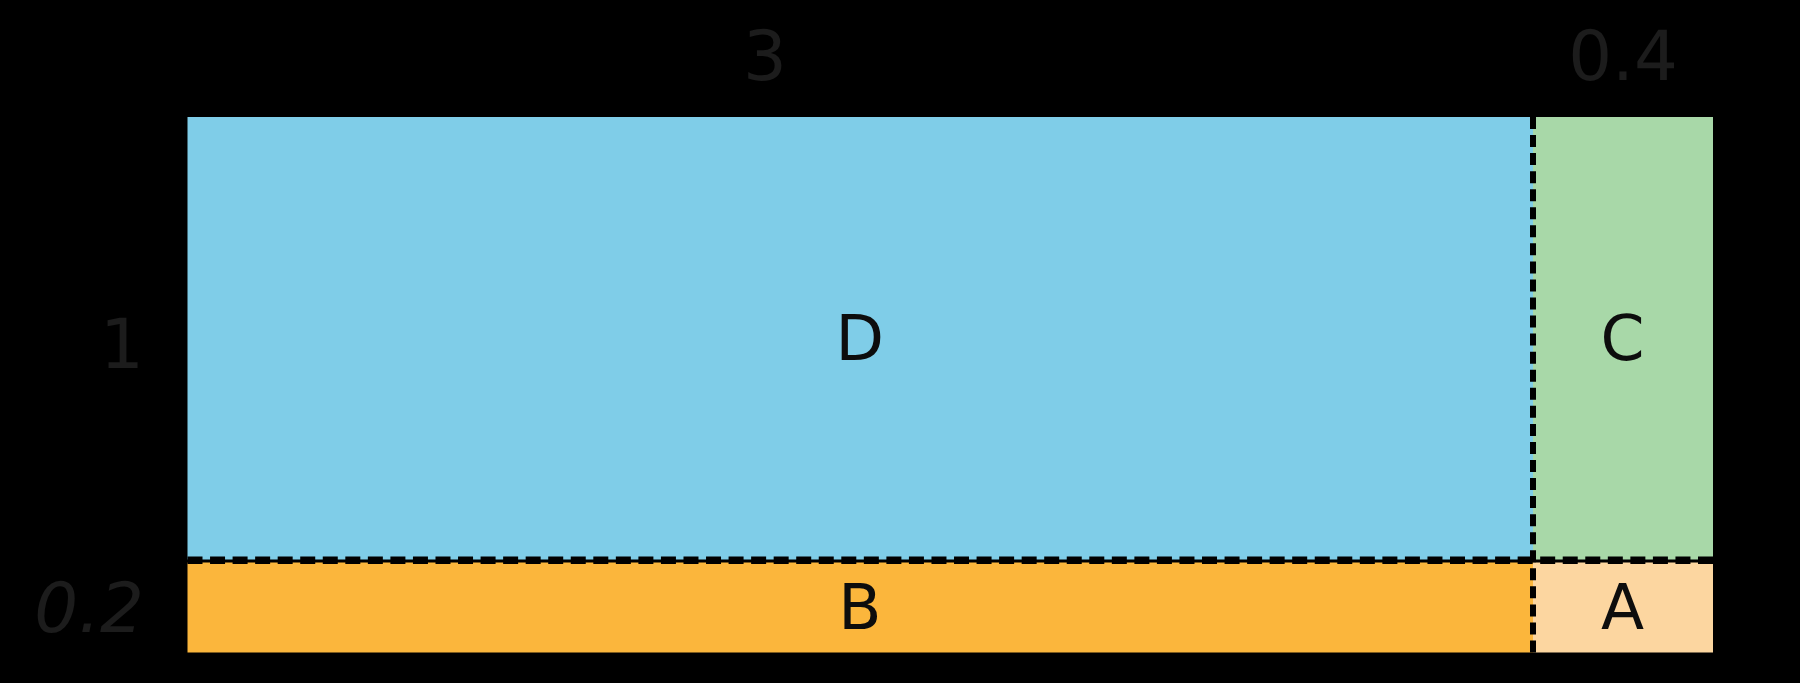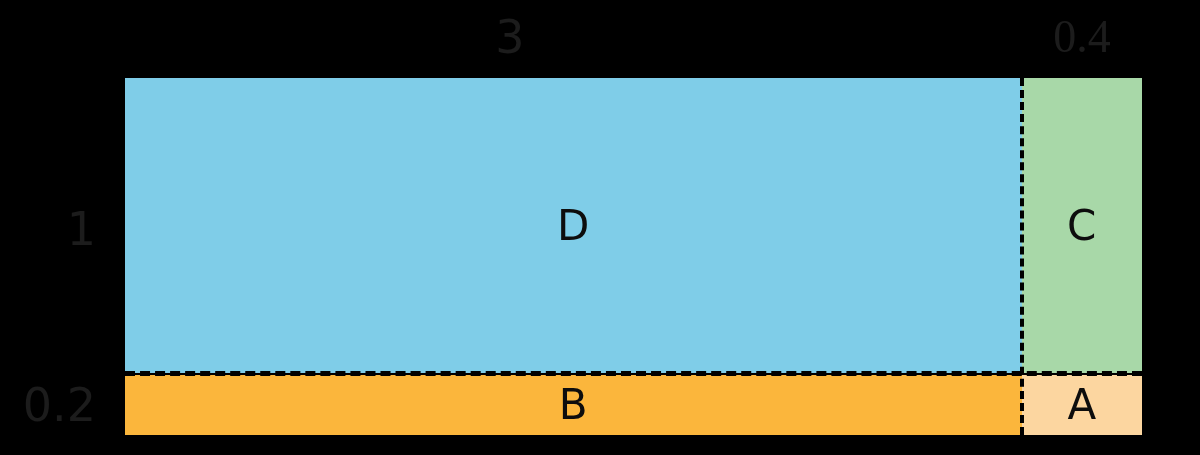--- a/index.html
+++ b/index.html
@@ -113,39 +113,39 @@
     top: 14px;
     width: 1020px;
     text-align: center;
   }
 
   #dim-top-right {
     left: 1022px;
     top: 14px;
     width: 120px;
     text-align: center;
-    font-family: Liberation Serif, serif;
   }
 
   #dim-left-height {
     left: 0;
     top: 206px;
     width: 118px;
     text-align: right;
     padding-right: 22px;
     box-sizing: border-box;
   }
 
   #dim-left-strip {
     left: 0;
     top: 382px;
     width: 118px;
     text-align: right;
     padding-right: 22px;
     box-sizing: border-box;
+    font-style: italic;
   }
 </style>
 </head>
 <body>
 
 <div id="diagram-canvas">
 
   <div class="dim-label" id="dim-top-width">3</div>
 
   <div class="dim-label" id="dim-top-right">0.4</div>

